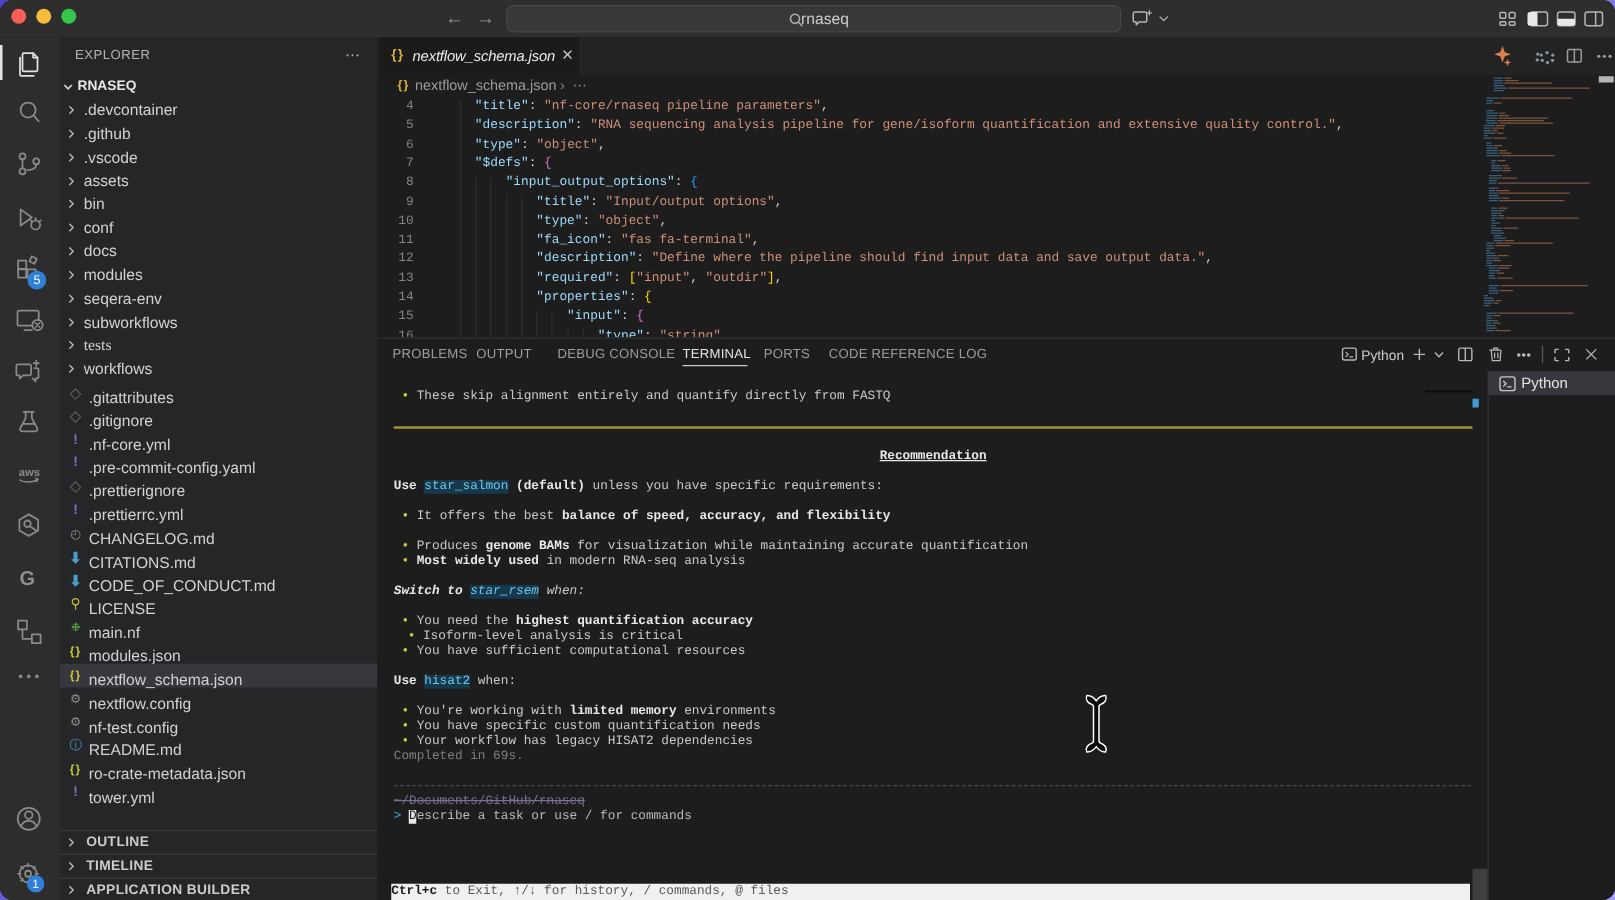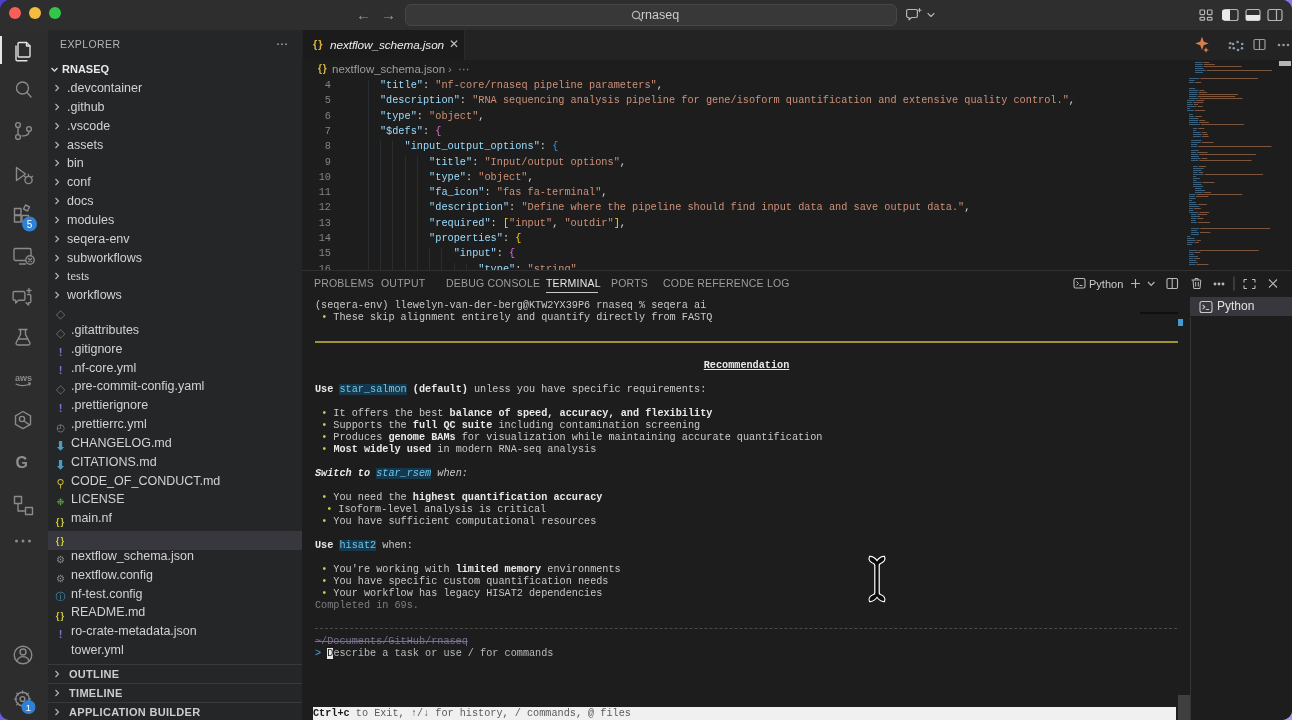--- a/index.html
+++ b/index.html
@@ -15,21 +15,21 @@
           border:1px solid #474747; border-radius:6px; color:#cccccc; font-size:12px;
           text-align:center; line-height:20px; }
   .navarrow { position:absolute; top:6px; color:#9b9b9b; font-size:15px; }
   
   #activitybar { position:absolute; left:0; top:30px; width:48px; height:690px; background:#2d2d2d; }
   
   #sidebar { position:absolute; left:48px; top:30px; width:254px; height:690px; background:#252627; }
   #sb-head { position:absolute; left:12px; top:8px; color:#b4b4b4; font-size:10.5px; letter-spacing:0.4px; }
   .row { position:absolute; left:0; width:254px; height:19px; color:#d2d2d2; font-size:12.5px; line-height:19px; white-space:nowrap; }
   .row .chev { position:absolute; left:5px; top:5px; width:10px; height:10px; } .row .chev svg, .sec .chev svg { display:block; }
-  .row .fname { position:absolute; left:23px; top:16px; }
+  .row .fname { position:absolute; left:23px; top:4px; }
   .row .ficon { position:absolute; left:6px; top:3px; width:13px; height:13px; font-size:11px; line-height:13px; text-align:center; }
   .sec { position:absolute; left:0; width:254px; height:19px; border-top:1px solid #3a3a3a;
          color:#cccccc; font-size:11px; font-weight:bold; line-height:19px; letter-spacing:0.3px; }
   .sec .chev { position:absolute; left:5px; top:5.5px; width:10px; height:10px; }
   .sec .t { position:absolute; left:21px; }
   
   #tabbar { position:absolute; left:302px; top:30px; width:990px; height:30px; background:#232323; }
   #tab1 { position:absolute; left:1px; top:0; width:162px; height:30px; background:#1b1b1b; border-right:1px solid #2a2a2a; }
   #breadcrumb { position:absolute; left:302px; top:60px; width:990px; height:18px; background:#1d1d1d;
                 color:#9d9d9d; font-size:11.5px; line-height:18px; }
@@ -535,27 +535,25 @@
       </svg></div>
 
   <div id="panel">
 <div class="ptab" style="left:12px;">PROBLEMS</div>
 <div class="ptab" style="left:79px;">OUTPUT</div>
 <div class="ptab" style="left:144px;">DEBUG CONSOLE</div>
 <div class="ptab" style="left:244px; color:#e5e5e5;">TERMINAL</div>
 <div class="ptab" style="left:309px;">PORTS</div>
 <div class="ptab" style="left:361px;">CODE REFERENCE LOG</div>
 <div style="position:absolute; left:244px; top:21px; width:52px; height:1px; background:#cbcbcb;"></div>
-<div class="term" style="left:13px; top:29px;">(seqera-env) llewelyn-van-der-berg@KTW2YX39P6 rnaseq % seqera ai</div>
 <div class="term" style="left:13px; top:41px;"> <span class="bull">•</span> These skip alignment entirely and quantify directly from FASTQ</div>
 <div style="position:absolute; left:13px; top:70px; width:863px; height:1.5px; background:#a09432;"></div>
 <div class="term" style="left:13px; top:89px; width:863px; text-align:center;"><b style="text-decoration:underline;">Recommendation</b></div>
 <div class="term" style="left:13px; top:113px;"><b>Use</b> <span class="code">star_salmon</span> <b>(default)</b> unless you have specific requirements:</div>
 <div class="term" style="left:13px; top:137px;"> <span class="bull">•</span> It offers the best <b>balance of speed, accuracy, and flexibility</b></div>
-<div class="term" style="left:13px; top:149px;"> <span class="bull">•</span> Supports the <b>full QC suite</b> including contamination screening</div>
 <div class="term" style="left:13px; top:161px;"> <span class="bull">•</span> Produces <b>genome BAMs</b> for visualization while maintaining accurate quantification</div>
 <div class="term" style="left:13px; top:173px;"> <span class="bull">•</span> <b>Most widely used</b> in modern RNA-seq analysis</div>
 <div class="term" style="left:13px; top:197px;font-style:italic;"><b>Switch to</b> <span class="code">star_rsem</span> when:</div>
 <div class="term" style="left:13px; top:221px;"> <span class="bull">•</span> You need the <b>highest quantification accuracy</b></div>
 <div class="term" style="left:18px; top:233px;"> <span class="bull">•</span> Isoform-level analysis is critical</div>
 <div class="term" style="left:13px; top:245px;"> <span class="bull">•</span> You have sufficient computational resources</div>
 <div class="term" style="left:13px; top:269px;"><b>Use</b> <span class="code">hisat2</span> when:</div>
 <div class="term" style="left:13px; top:293px;"> <span class="bull">•</span> You're working with <b>limited memory</b> environments</div>
 <div class="term" style="left:13px; top:305px;"> <span class="bull">•</span> You have specific custom quantification needs</div>
 <div class="term" style="left:13px; top:317px;"> <span class="bull">•</span> Your workflow has legacy HISAT2 dependencies</div>

